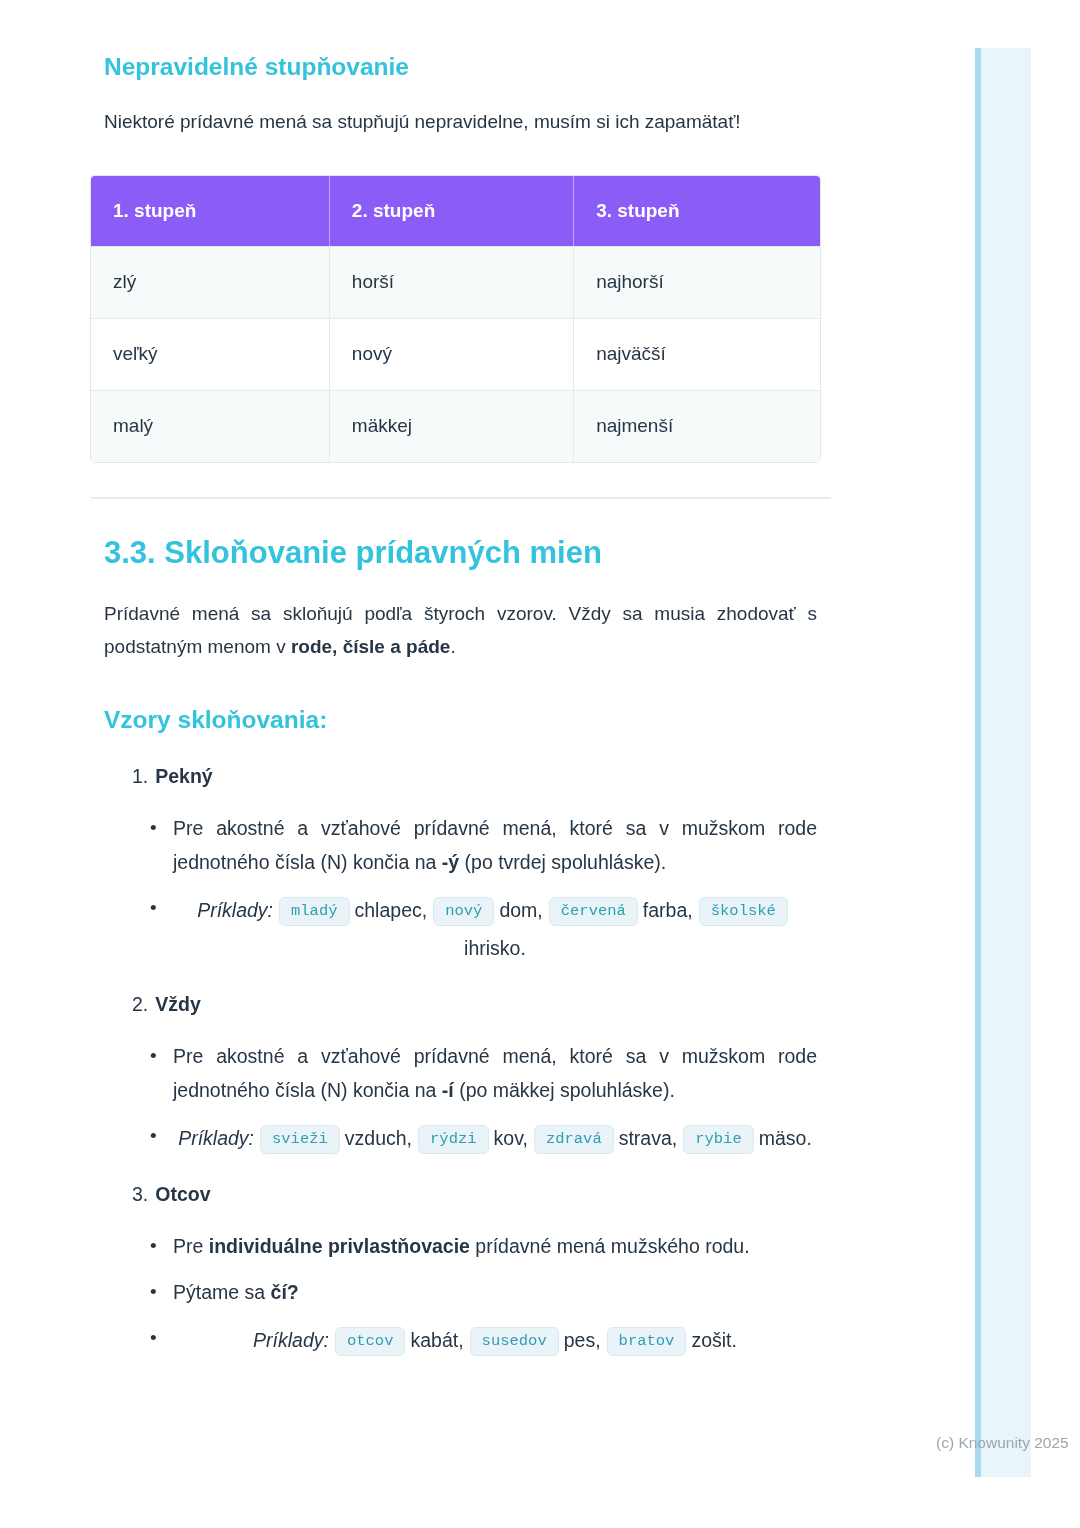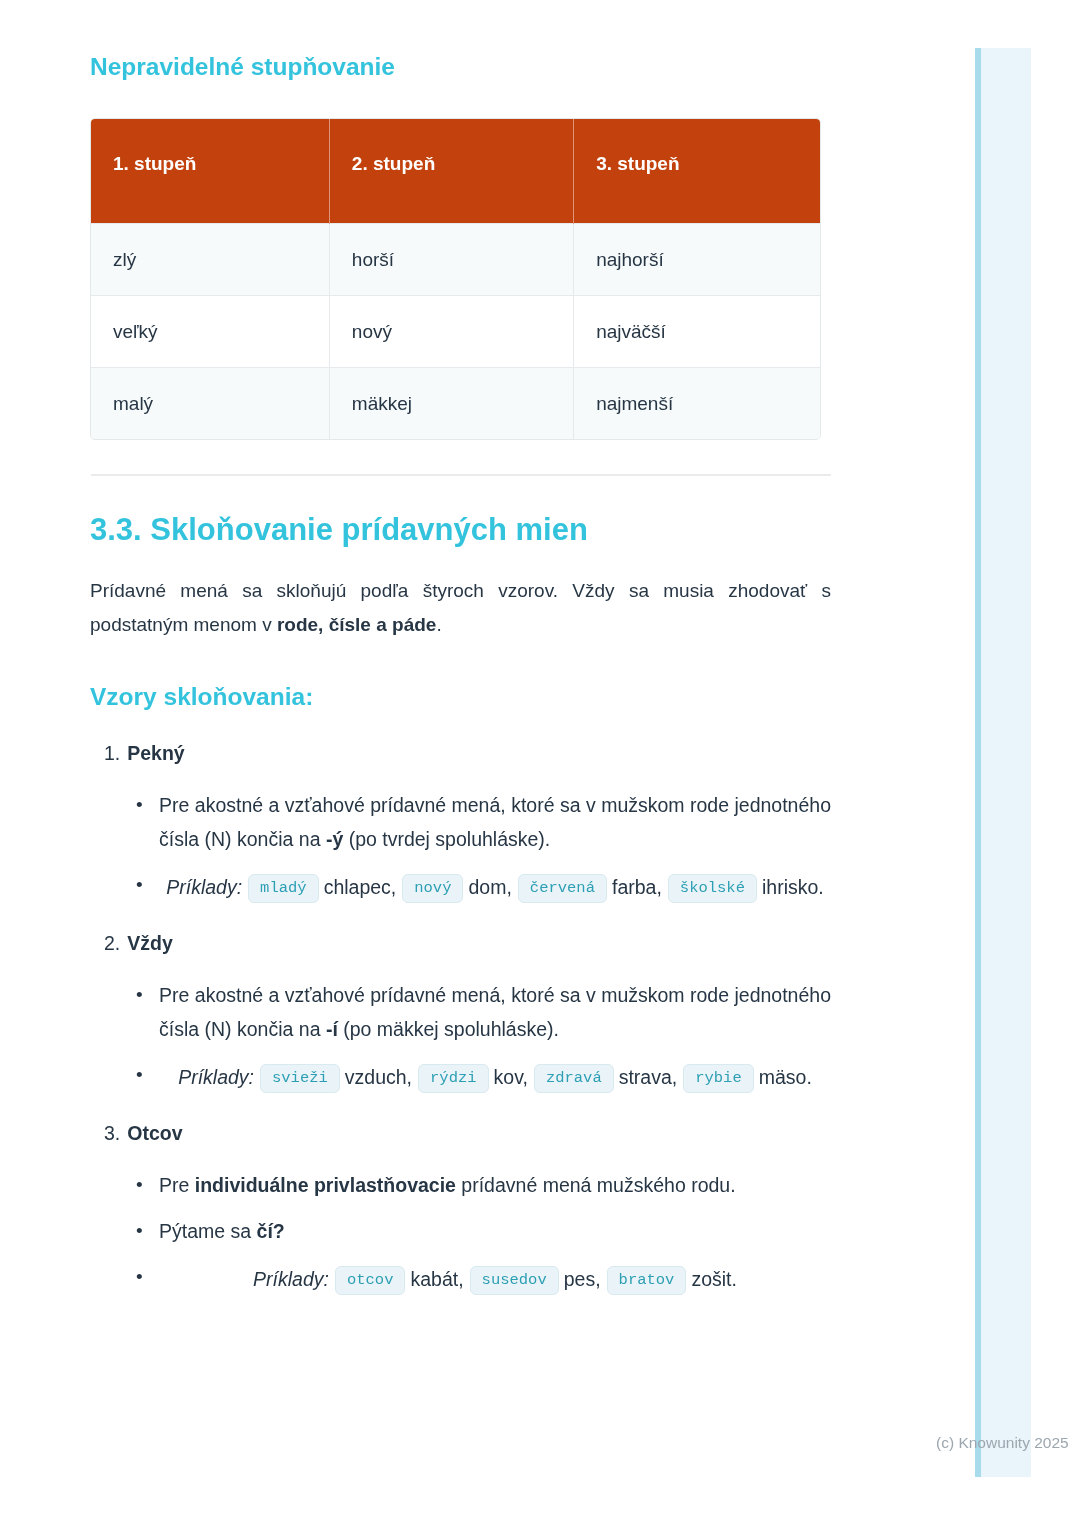--- a/index.html
+++ b/index.html
@@ -23,41 +23,41 @@
     box-sizing: border-box;
     z-index: 1;
   }
   .content {
     position: absolute;
     left: 90px;
     top: 0;
     width: 741px;
     z-index: 2;
   }
-  h2, h3, p, ol, ul, li { margin: 0; padding: 0; }
+  h2, h3, p, ol, ul, li { margin: 14px; padding: 0; }
   .accent { color: #33c3dd; }
   .head-s1 { margin-top: 52px; font-size: 24.5px; line-height: 30px; font-weight: bold; }
   .lead { margin-top: 23px; font-size: 19px; line-height: 33.5px; text-align: justify; }
   .table-wrap {
     margin-top: 36px;
     width: 731px;
     border: 1px solid #e3e8ea;
     border-radius: 5px;
     overflow: hidden;
     box-sizing: border-box;
   }
   table.cmp { width: 100%; border-collapse: collapse; }
   table.cmp th {
-    background: #c2410c;
+    background: #8b5cf6;
     color: #ffffff;
     text-align: left;
     font-size: 19px;
     font-weight: bold;
-    height: 90px;
-    padding: 0 0 14px 22px;
+    height: 70px;
+    padding: 0 0 0 22px;
   }
   table.cmp th + th { border-left: 1px solid rgba(255,255,255,0.45); }
   table.cmp td {
     height: 71px;
     padding: 0 0 0 22px;
     font-size: 19px;
     color: #273645;
     background: #ffffff;
     border-top: 1px solid #e6eaec;
   }
@@ -113,20 +113,21 @@
 <body>
 
 <div class="page">
 
   <div class="sidebar-strip"></div>
 
   <div class="content">
 
     <h3 class="head-s1 accent">Nepravidelné stupňovanie</h3>
 
+    <p class="lead">Niektoré prídavné mená sa stupňujú nepravidelne, musím si ich zapamätať!</p>
 
     <div class="table-wrap">
       <table class="cmp">
         <colgroup>
             <col class="c1">
             <col class="c2">
             <col class="c3">
           </colgroup>
         <thead>
           <tr>

